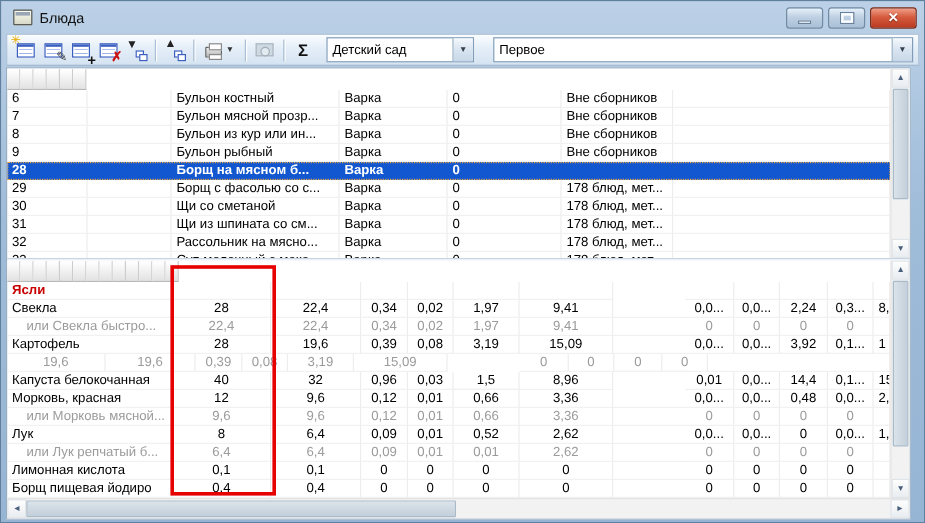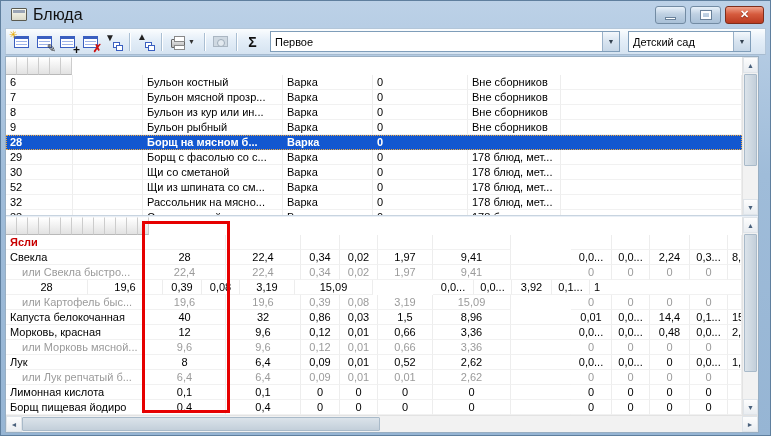--- a/index.html
+++ b/index.html
@@ -9,21 +9,21 @@
   .window{
     position:relative; width:771px; height:436px;
     background:linear-gradient(180deg,#bcd1e7,#9fbcd9 40%,#96b5d4);
     border:1px solid #5f7f9e; padding:0 4px 4px 4px;
   }
 
   
   .titlebar{ height:27px; display:flex; align-items:center; padding:0 2px 0 6px; }
   .win-icon{ width:16px; height:13px; background:linear-gradient(#fbfbee,#d9d9c9); border:1px solid #5a5a50; border-radius:1px; position:relative; }
   .win-icon::before{ content:""; position:absolute; left:1px; right:1px; top:1px; height:3px; background:#9aa5b5; }
-  .title-text{ margin-left:6px; font-size:16px; color:#111; flex:1; white-space:nowrap; overflow:hidden; }
+  .title-text{ margin-left:6px; font-size:12px; color:#111; flex:1; white-space:nowrap; overflow:hidden; }
   .win-btns{ display:flex; gap:4px; align-items:flex-start; padding-top:0; }
   .wbtn{ height:18px; border:1px solid #728ba3; border-radius:3px;
     background:linear-gradient(#e8f1fa,#bed0e2 45%,#a9c0d7);
     display:flex; align-items:center; justify-content:center; cursor:default; }
   .wbtn.min{ width:31px; } .wbtn.max{ width:31px; }
   .wbtn.close{ width:39px; border-color:#7e2d1b;
     background:linear-gradient(#f0a18a,#d65b3e 45%,#bb3a20); color:#fff; font-weight:bold; font-size:11px; text-shadow:0 1px 1px #7e2012; }
   .min-glyph{ width:11px; height:3px; background:#fcfeff; border:1px solid #69819a; margin-top:7px; }
   .max-glyph{ width:10px; height:8px; border:2px solid #fcfeff; box-shadow:0 0 0 1px #69819a; background:transparent; }
 
@@ -163,28 +163,28 @@
       <span class="print-caret">▼</span>
     </div>
     <div class="tsep"></div>
     <div class="tbtn">
       <div class="preview-ic"></div>
     </div>
     <div class="tsep"></div>
     <div class="tbtn">
       <span class="sigma">Σ</span>
     </div>
+    <div class="combo second">
+      <div class="cval">Детский сад</div>
+      <div class="cbtn">
+          <span>▼</span>
+        </div>
+    </div>
     <div class="combo first">
       <div class="cval">Первое</div>
-      <div class="cbtn">
-          <span>▼</span>
-        </div>
-    </div>
-    <div class="combo second">
-      <div class="cval">Детский сад</div>
       <div class="cbtn">
           <span>▼</span>
         </div>
     </div>
   </div>
 
   <div class="grids">
 
     <div class="grid-top">
       <div class="gcol">
@@ -255,21 +255,21 @@
             <div class="row">
               <div class="cell tc1">30</div>
               <div class="cell tc2"></div>
               <div class="cell tc3">Щи со сметаной</div>
               <div class="cell tc4">Варка</div>
               <div class="cell tc5">0</div>
               <div class="cell tc6">178 блюд, мет...</div>
               <div class="cell tcf"></div>
             </div>
             <div class="row">
-              <div class="cell tc1">52</div>
+              <div class="cell tc1">31</div>
               <div class="cell tc2"></div>
               <div class="cell tc3">Щи из шпината со см...</div>
               <div class="cell tc4">Варка</div>
               <div class="cell tc5">0</div>
               <div class="cell tc6">178 блюд, мет...</div>
               <div class="cell tcf"></div>
             </div>
             <div class="row">
               <div class="cell tc1">32</div>
               <div class="cell tc2"></div>
@@ -360,53 +360,53 @@
                   <div class="cell bc6 ctr">1,97</div>
                   <div class="cell bc7 ctr">9,41</div>
                   <div class="cell bc8 rgt"></div>
                   <div class="cell bc9 ctr">0</div>
                   <div class="cell bc10 ctr">0</div>
                   <div class="cell bc11 ctr">0</div>
                   <div class="cell bc12 ctr">0</div>
                   <div class="cell bc13"></div>
                 </div>
                 <div class="row">
+                  <div class="cell bc1 pcell1">Картофель</div>
                   <div class="cell bc2 ctr">28</div>
                   <div class="cell bc3 ctr">19,6</div>
                   <div class="cell bc4 ctr">0,39</div>
                   <div class="cell bc5 ctr">0,08</div>
                   <div class="cell bc6 ctr">3,19</div>
                   <div class="cell bc7 ctr">15,09</div>
                   <div class="cell bc8 rgt">0,84</div>
                   <div class="cell bc9 ctr">0,0...</div>
                   <div class="cell bc10 ctr">0,0...</div>
                   <div class="cell bc11 ctr">3,92</div>
                   <div class="cell bc12 ctr">0,1...</div>
                   <div class="cell bc13">1</div>
                 </div>
                 <div class="row alt">
-                  <div class="cell bc1 pcell1">или Картофель быс...</div>
                   <div class="cell bc2 ctr">19,6</div>
                   <div class="cell bc3 ctr">19,6</div>
                   <div class="cell bc4 ctr">0,39</div>
                   <div class="cell bc5 ctr">0,08</div>
                   <div class="cell bc6 ctr">3,19</div>
                   <div class="cell bc7 ctr">15,09</div>
                   <div class="cell bc8 rgt"></div>
                   <div class="cell bc9 ctr">0</div>
                   <div class="cell bc10 ctr">0</div>
                   <div class="cell bc11 ctr">0</div>
                   <div class="cell bc12 ctr">0</div>
                   <div class="cell bc13"></div>
                 </div>
                 <div class="row">
                   <div class="cell bc1 pcell1">Капуста белокочанная</div>
                   <div class="cell bc2 ctr">40</div>
                   <div class="cell bc3 ctr">32</div>
-                  <div class="cell bc4 ctr">0,86</div>
+                  <div class="cell bc4 ctr">0,96</div>
                   <div class="cell bc5 ctr">0,03</div>
                   <div class="cell bc6 ctr">1,5</div>
                   <div class="cell bc7 ctr">8,96</div>
                   <div class="cell bc8 rgt">1,4</div>
                   <div class="cell bc9 ctr">0,01</div>
                   <div class="cell bc10 ctr">0,0...</div>
                   <div class="cell bc11 ctr">14,4</div>
                   <div class="cell bc12 ctr">0,1...</div>
                   <div class="cell bc13">15</div>
                 </div>

